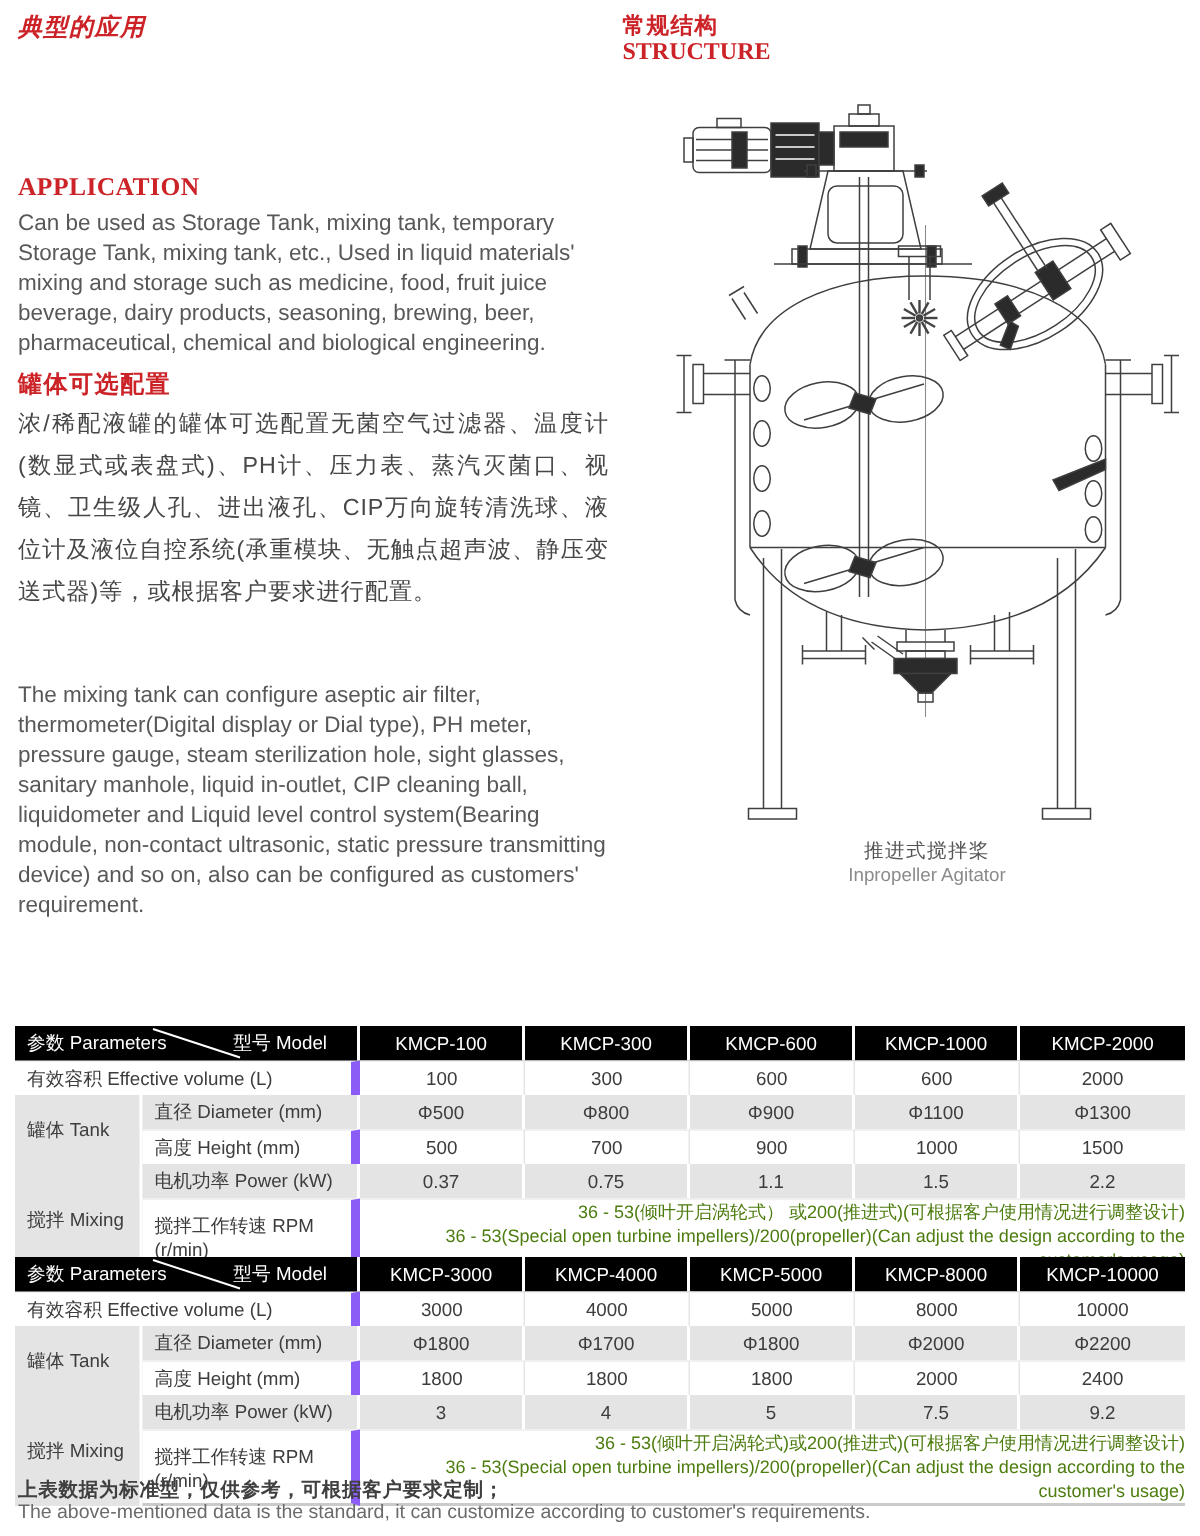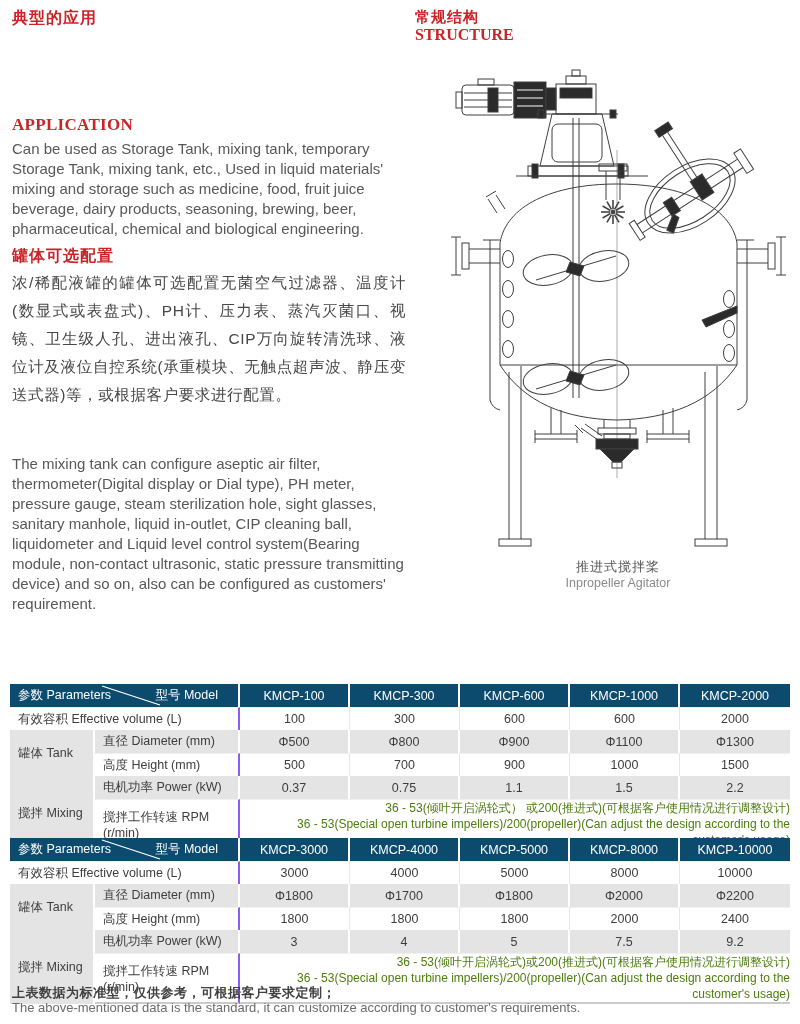--- a/index.html
+++ b/index.html
@@ -18,47 +18,47 @@
 
   .caption-cn { font-size:13px; color:#555; text-align:center; letter-spacing:1px; }
   .caption-en { font-size:12.5px; color:#8a8a8a; text-align:center; }
 
   .params-head { font-size:16px; font-weight:bold; color:#cc2328; letter-spacing:.5px; }
   .params-head .en { font-family:"Liberation Serif","DejaVu Serif",serif; }
 
   table.spec { border-collapse:separate; border-spacing:0; table-layout:fixed; width:780px;
                font-size:12.5px; color:#3d3d3d; }
   table.spec td, table.spec th { height:23px; vertical-align:middle; }
-  th.hcell { background:#0c4a6e; color:#fff; font-weight:normal; font-size:12.5px;
+  th.hcell { background:#000000; color:#fff; font-weight:normal; font-size:12.5px;
              border-right:2px solid #fff; text-align:center; }
   th.hcell:last-child { border-right:none; }
   th.corner { position:relative; text-align:left; }
   .corner-flex { display:flex; justify-content:space-between; padding:0 20px 0 8px; }
   td.val { text-align:center; border-right:1px solid #e6e6e6; }
   td.val:last-child { border-right:none; }
-  td.lab { text-align:left; padding-left:8px; border-right:2px solid #8b5cf6; }
+  td.lab { text-align:left; padding-left:8px; border-right:6px solid #8b5cf6; }
   tr.band td { background:#e4e4e4; border-right:2px solid #fff; }
   tr.band td:last-child { border-right:none; }
   td.group { background:#fff; text-align:left; padding-left:8px;
              border-right:1px solid #e0e0e0; }
   tr.white td { border-top:1px solid #f0f0f0; }
   tr.rpm-row td { height:34px; }
   .rpm-line { font-size:12px; line-height:16px; color:#4d7c0f; text-align:right; }
   tr.last td { border-bottom:2px solid #cbcbcb; }
 
   svg.draw { stroke:#3f3f3f; stroke-width:1; fill:none; }
   .fn-cn { font-size:13px; font-weight:bold; color:#404040; letter-spacing:.5px; }
   .fn-en { font-size:13px; color:#6b6b6b; }
 </style>
 </head>
 <body>
 
 <div id="page">
 
-  <div class="abs h-cn" style="left:12px; top:8px;">典型的应用</div>
+  <div class="abs h-cn" style="left:12px; top:8px;font-style:italic;">典型的应用</div>
 
   <div class="abs h-en" style="left:12px; top:115px;">APPLICATION</div>
   <div class="abs p-en" style="left:12px; top:139px; width:392px;">Can be used as Storage Tank, mixing tank, temporary Storage Tank, mixing tank, etc., Used in liquid materials' mixing and storage such as medicine, food, fruit juice beverage, dairy products, seasoning, brewing, beer, pharmaceutical, chemical and biological engineering.</div>
 
   <div class="abs h-cn" style="left:12px; top:246px;">罐体可选配置</div>
   <div class="abs p-cn" style="left:12px; top:269px; width:394px;">浓/稀配液罐的罐体可选配置无菌空气过滤器、温度计(数显式或表盘式)、PH计、压力表、蒸汽灭菌口、视镜、卫生级人孔、进出液孔、CIP万向旋转清洗球、液位计及液位自控系统(承重模块、无触点超声波、静压变送式器)等，或根据客户要求进行配置。</div>
 
   <div class="abs p-en" style="left:12px; top:454px; width:392px;">The mixing tank can configure aseptic air filter, thermometer(Digital display or Dial type), PH meter, pressure gauge, steam sterilization hole, sight glasses, sanitary manhole, liquid in-outlet, CIP cleaning ball, liquidometer and Liquid level control system(Bearing module, non-contact ultrasonic, static pressure transmitting device) and so on, also can be configured as customers' requirement.</div>
 
   <div class="abs struct-head-cn" style="left:415px; top:8px;">常规结构</div>

